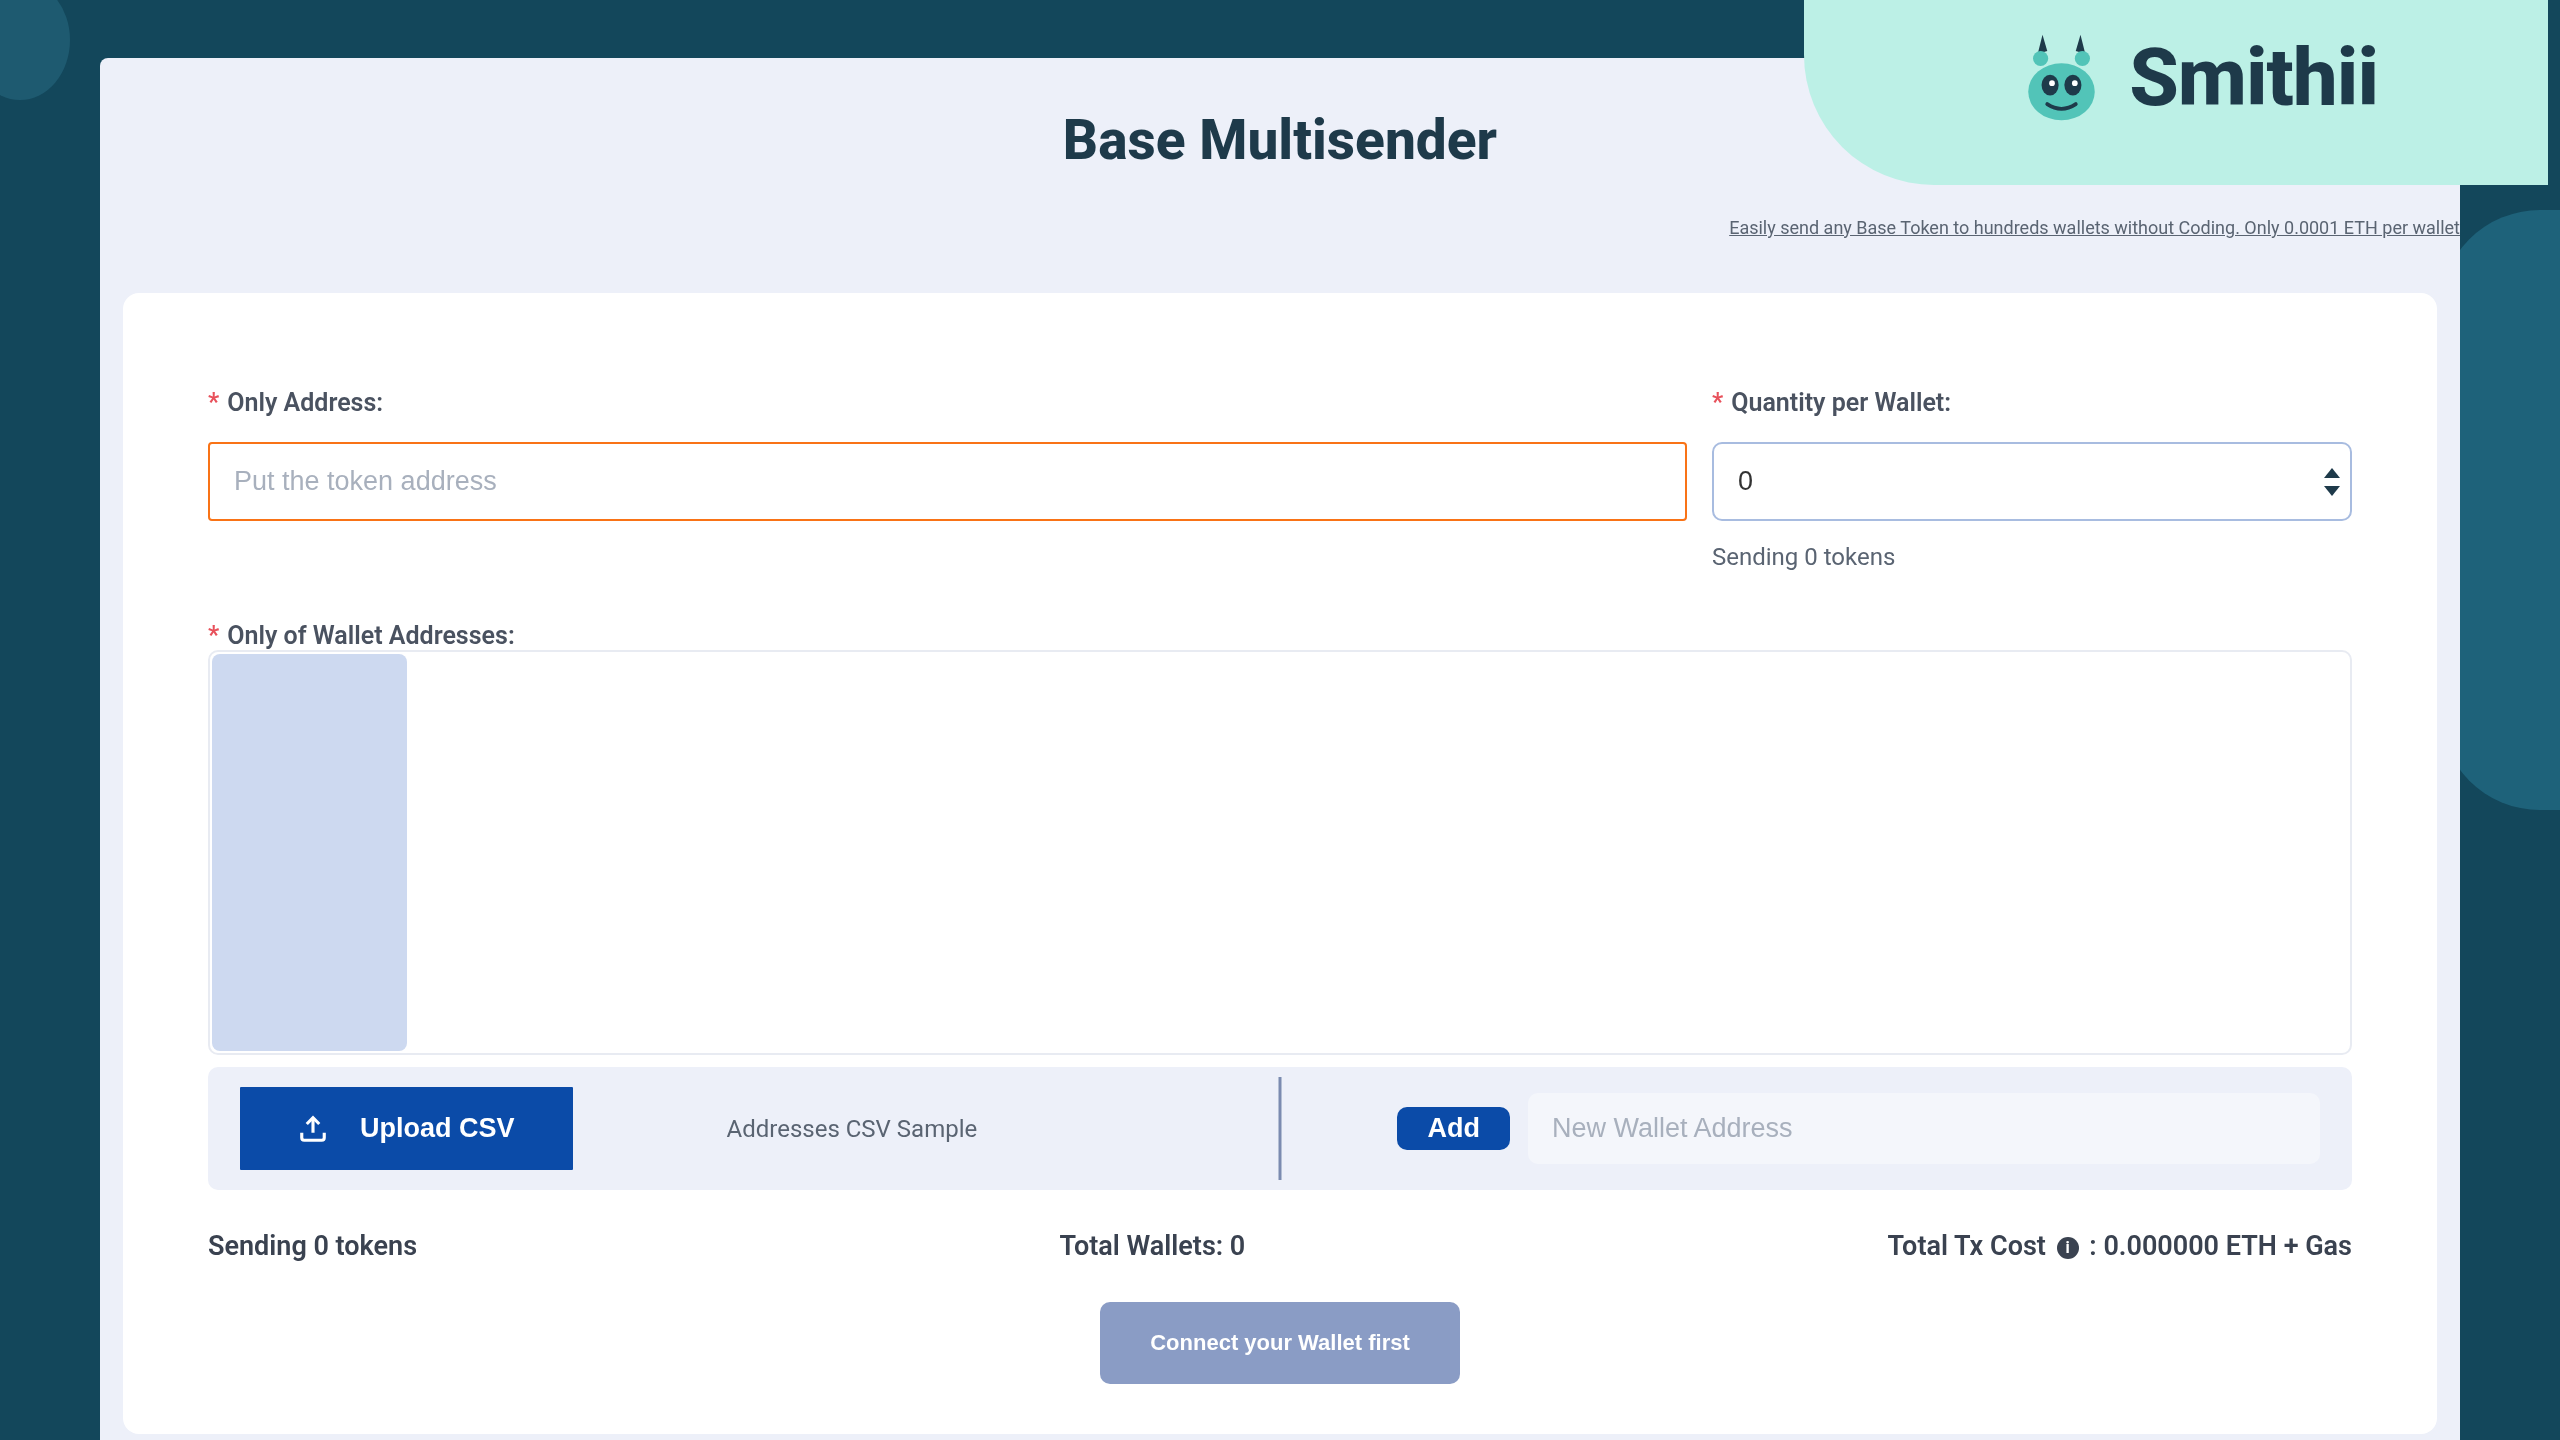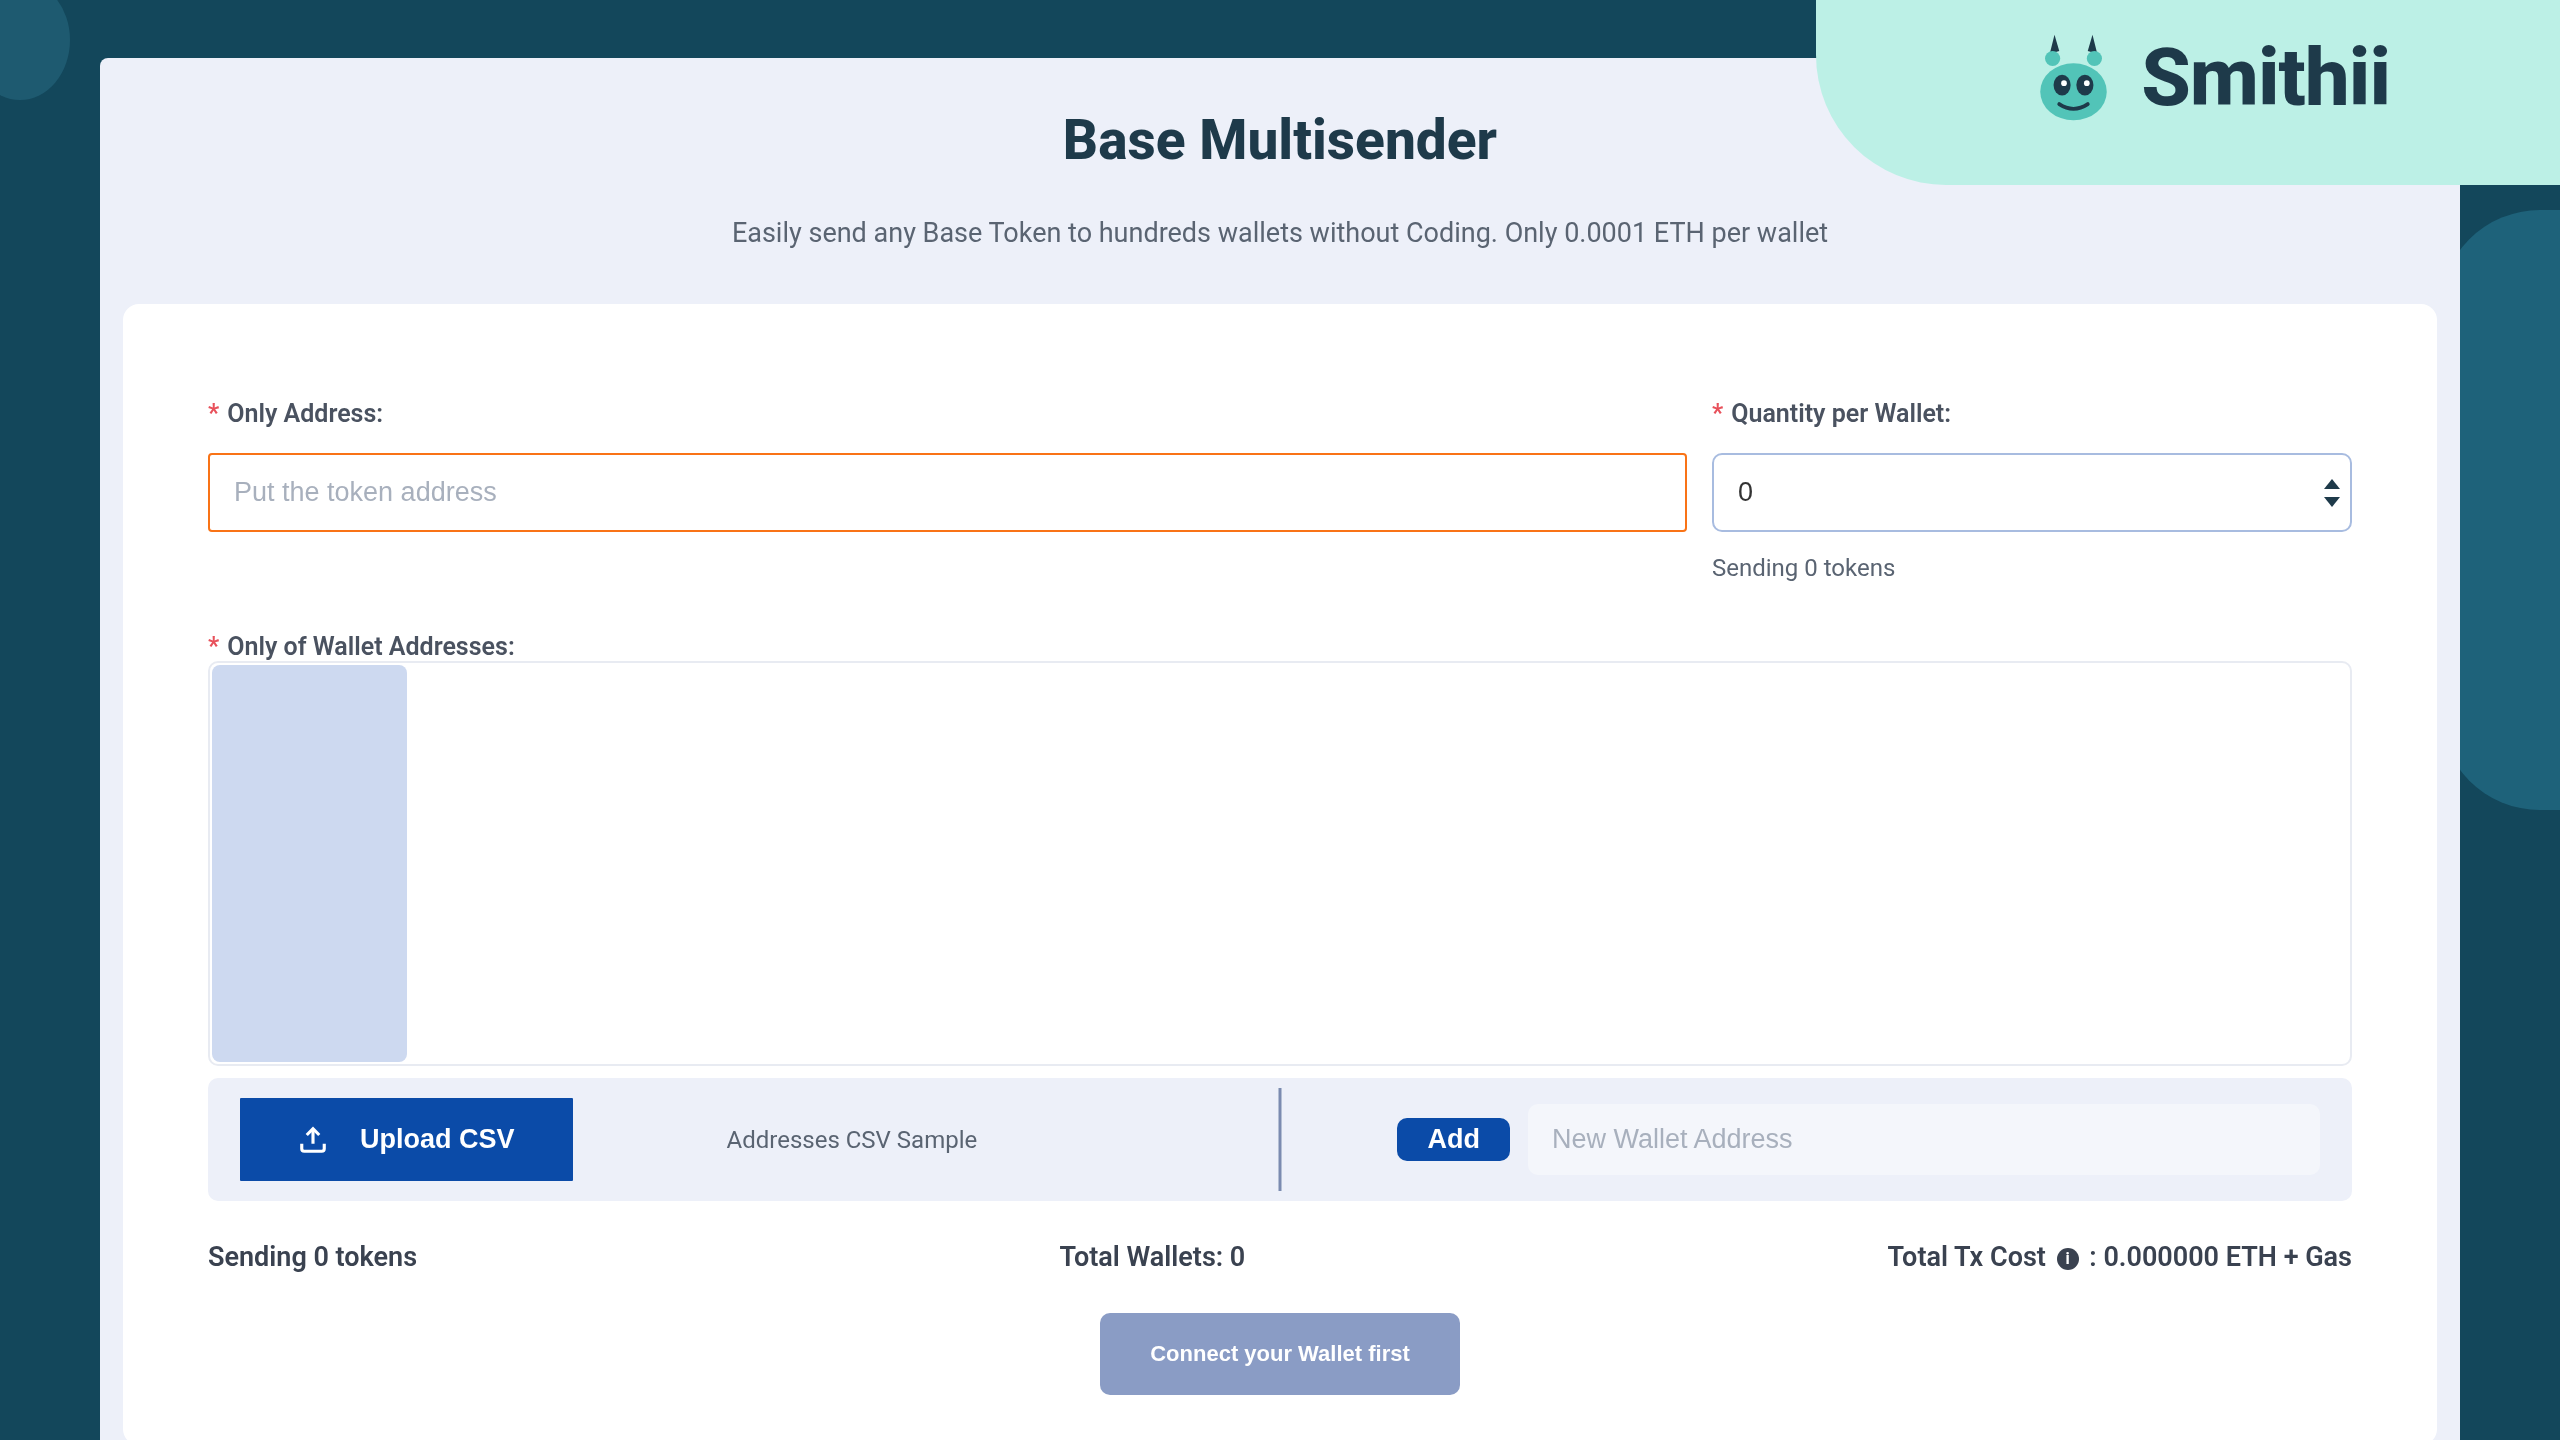--- a/index.html
+++ b/index.html
@@ -32,21 +32,21 @@
       right: 0px;
       top: 210px;
       width: 120px;
       height: 600px;
       background: #1e627a;
       border-radius: 100px 0 0 100px;
     }
     
     .brand-badge {
       position: absolute;
-      right: 0;
+      right: 12px;
       top: 0;
       background: #bcf0e6;
       padding: 30px 170px 60px 210px;
       border-radius: 0 0 0 130px;
       display: flex;
       align-items: center;
       gap: 20px;
       z-index: 10;
     }
     
@@ -95,24 +95,25 @@
     
     .page-title {
       text-align: center;
       font-size: 55px;
       font-weight: 800;
       color: #1e3a4a;
       margin-bottom: 45px;
     }
     
     .page-subtitle {
-      text-align: center;
-      font-size: 27px;
+      text-align: right;
+      font-size: 18px;
       color: #5a6472;
       margin-bottom: 55px;
+      text-decoration: underline;
     }
     
     .form-card {
       background: #ffffff;
       margin: 0 23px;
       border-radius: 16px;
       padding: 95px 85px 50px;
     }
     
     .form-row {

